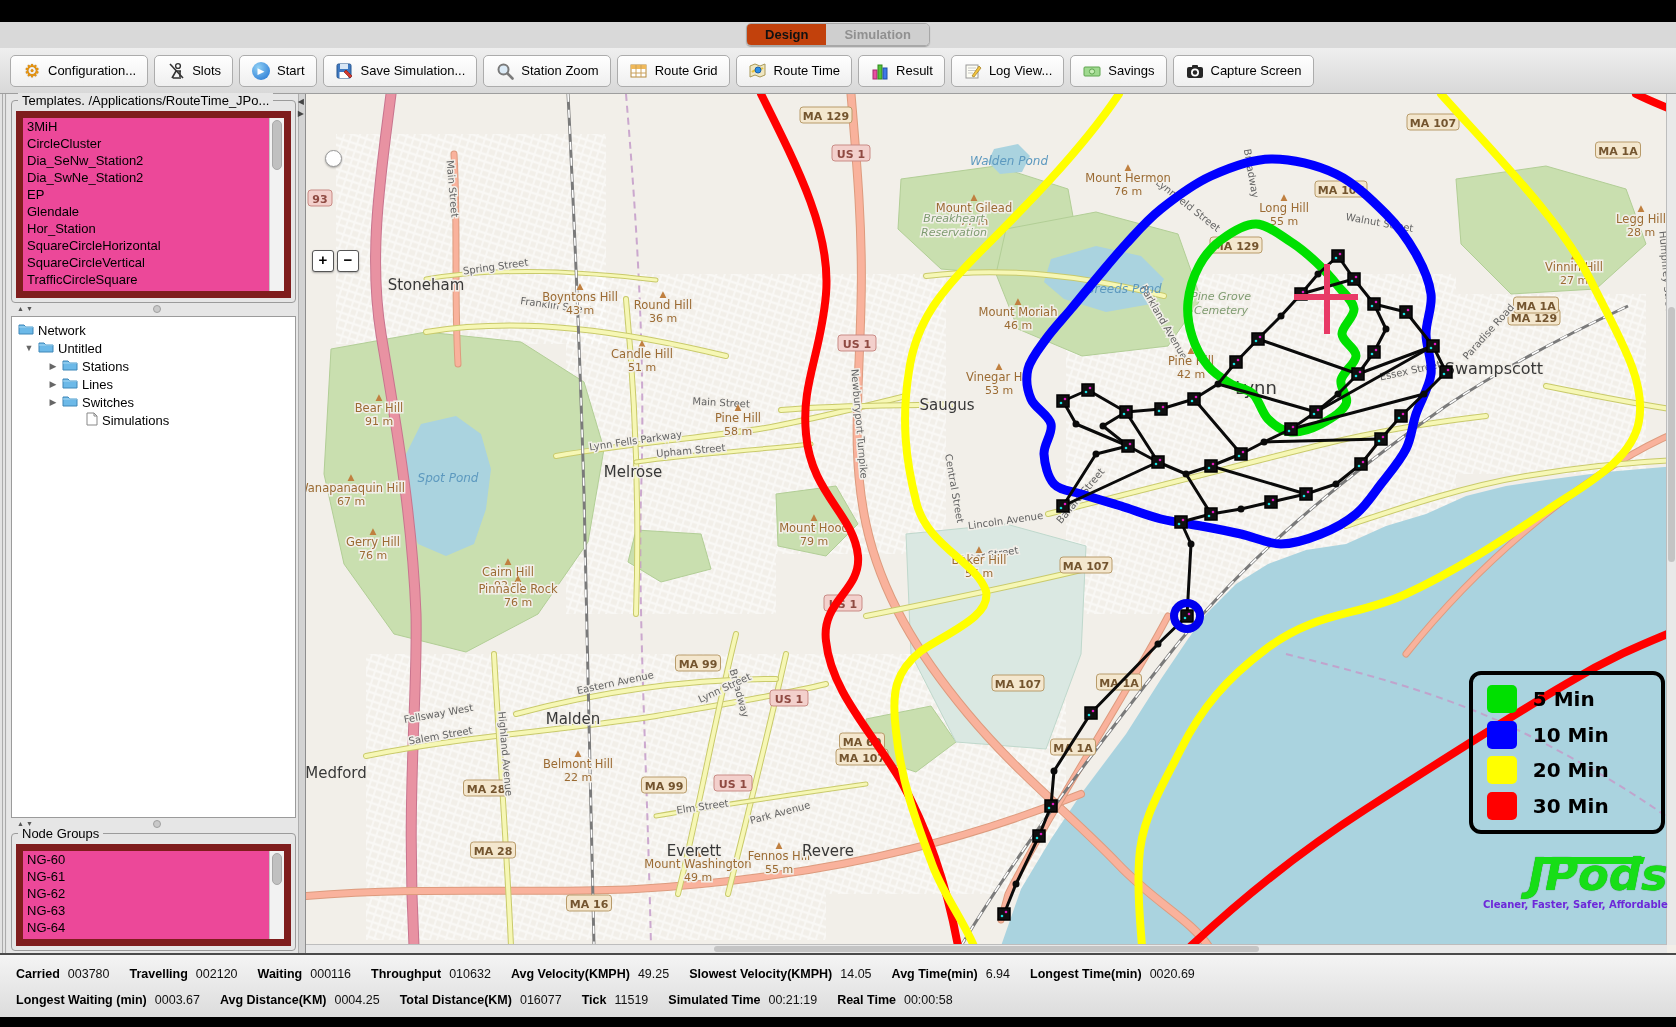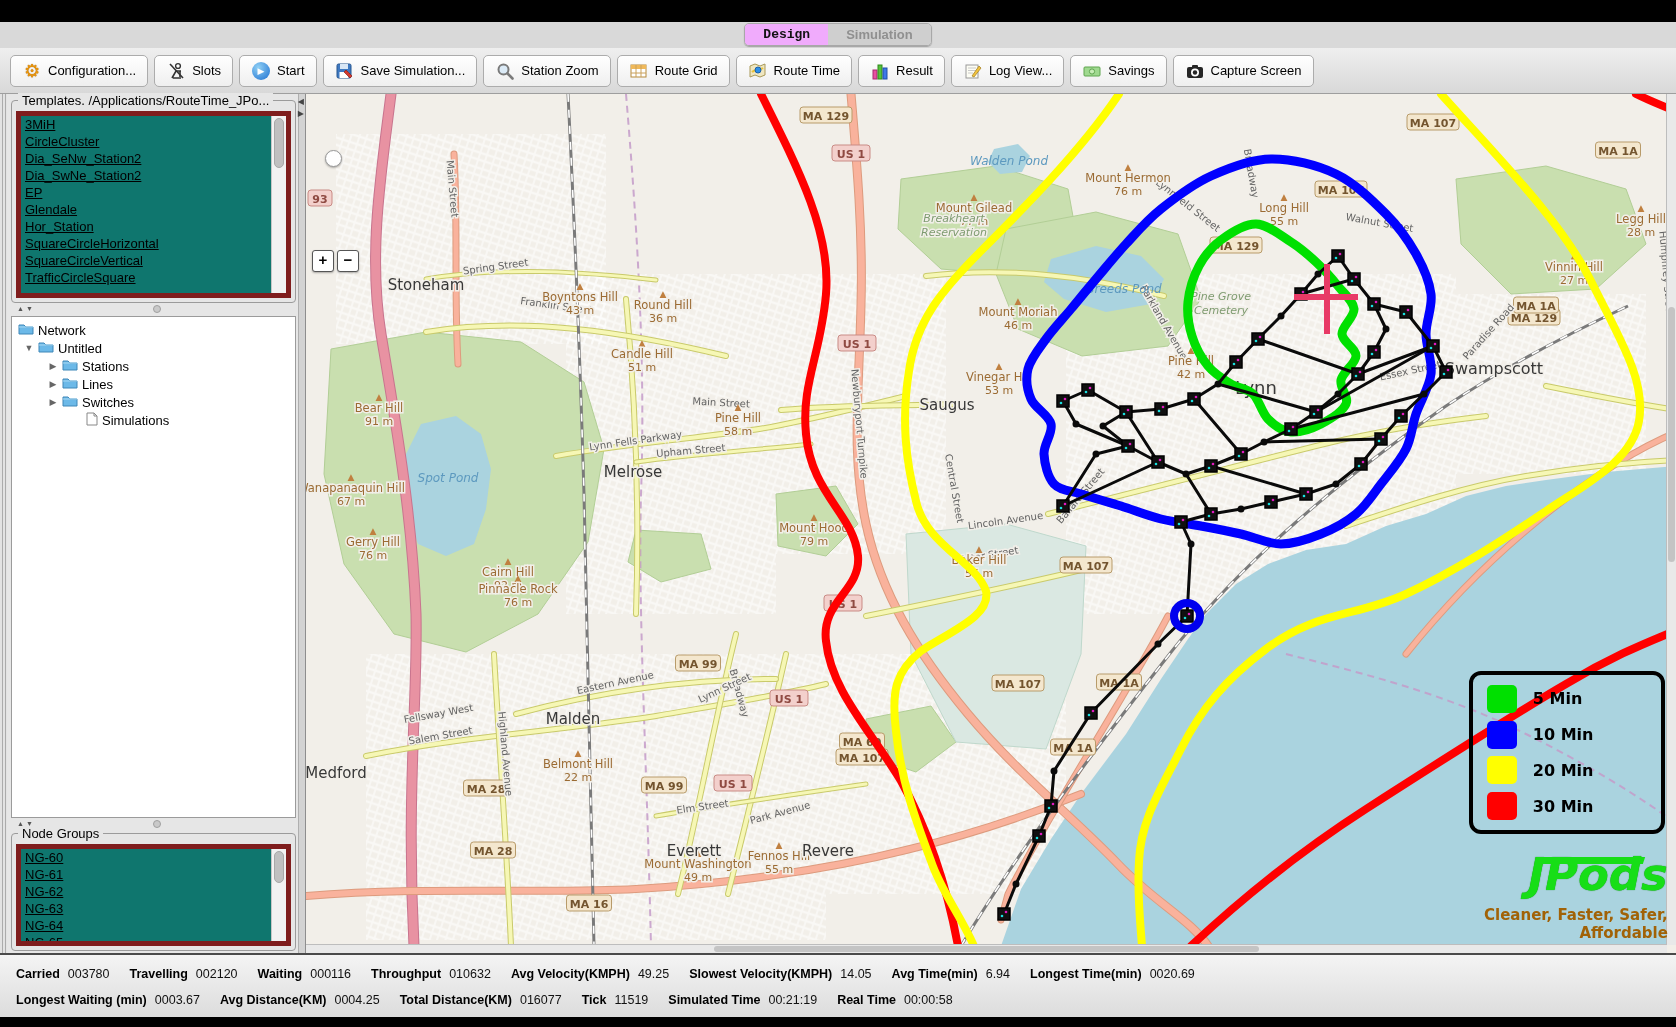--- a/index.html
+++ b/index.html
@@ -3,32 +3,32 @@
 <meta charset="utf-8">
 <style>
   html,body{margin:0;padding:0;}
   body{width:1676px;height:1027px;background:#000;overflow:hidden;
        font-family:"Liberation Sans",sans-serif;position:relative;}
   .titlebar{height:22px;background:#000;}
   .tabstrip{height:26px;background:#D9D9D9;display:flex;justify-content:center;align-items:flex-end;}
   .tabs{display:flex;border:1px solid #A8A8A8;border-radius:5px;overflow:hidden;margin-bottom:2px;
         box-shadow:0 1px 1px rgba(0,0,0,.25);}
   .tab{padding:3px 18px;font-size:13px;font-weight:bold;background:#CFCFCF;color:#909090;}
-  .tab.active{background:#f0abfc;color:#111;font-family:Liberation Mono, monospace;}
+  .tab.active{background:#c2410c;color:#111;}
   .toolbar{height:45px;background:linear-gradient(#EFEFEF,#D8D8D8);display:flex;align-items:center;
            gap:6px;padding:0 10px;border-bottom:1px solid #9E9E9E;}
   .tbtn{display:flex;align-items:center;gap:6px;padding:5px 11px;background:linear-gradient(#FFFFFF,#EFEFEF);
         border:1px solid #ACACAC;border-radius:5px;font-size:13px;color:#000;box-shadow:0 1px 0 rgba(255,255,255,.7) inset;}
   .tbtn .ic{display:inline-flex;width:20px;height:20px;align-items:center;justify-content:center;}
   .main{display:flex;height:859px;background:#E3E3E3;}
   .edgegrip{width:7px;background:repeating-linear-gradient(90deg,#E2E2E2 0 2px,#ABABAB 2px 3px);}
   .leftcol{width:291px;background:#E6E6E6;display:flex;flex-direction:column;padding:6px 2px 2px 4px;box-sizing:border-box;}
   .groupbox{border:1px solid #9B9B9B;border-radius:4px;position:relative;padding:10px 4px 4px 4px;box-sizing:border-box;}
   .gtitle{position:absolute;top:-8px;left:6px;background:#E6E6E6;padding:0 4px;font-size:13px;color:#000;white-space:nowrap;}
-  .list{background:#0f766e;border:5px solid #7f1d1d;position:relative;overflow:hidden;height:100%;box-sizing:border-box;text-decoration:underline;}
+  .list{background:#ec4899;border:7px solid #7f1d1d;position:relative;overflow:hidden;height:100%;box-sizing:border-box;}
   .list .it{font-size:13px;color:#000;padding:1px 4px;line-height:15px;white-space:nowrap;}
   .vsb{position:absolute;top:0;right:0;bottom:0;width:14px;background:#F2F2F2;border-left:1px solid #C6C6C6;}
   .vsb .th{position:absolute;left:2px;right:2px;background:#C0C0C0;border-radius:6px;border:1px solid #A8A8A8;}
   .split{height:11px;display:flex;align-items:center;position:relative;}
   .split .arr{font-size:7px;color:#555;margin-left:6px;letter-spacing:2px;}
   .split .dot{position:absolute;left:50%;width:6px;height:6px;border-radius:50%;background:#C9C9C9;border:1px solid #A0A0A0;}
   .treebox{background:#FFF;border:1px solid #9B9B9B;flex:1;margin-top:2px;padding:4px 0;overflow:hidden;}
   .trow{display:flex;align-items:center;height:18px;font-size:13px;color:#000;gap:4px;}
   .tri{width:10px;text-align:center;font-size:9px;color:#666;}
   .mapsplit{width:6px;background:#D3D3D3;border-left:1px solid #AFAFAF;border-right:1px solid #8E8E8E;position:relative;}
@@ -37,26 +37,26 @@
   .mapwrap svg{position:absolute;left:0;top:0;}
   .zctl{position:absolute;left:6px;top:156px;display:flex;gap:3px;z-index:30;}
   .zbtn{width:20px;height:20px;background:#FFF;border:1px solid #555;border-radius:3px;font-weight:bold;
         font-size:15px;line-height:18px;text-align:center;color:#000;box-shadow:0 1px 2px rgba(0,0,0,.3);}
   .knob{position:absolute;left:19px;top:56px;width:15px;height:15px;border-radius:50%;background:#FFF;
         border:1px solid #999;box-shadow:0 1px 2px rgba(0,0,0,.3);z-index:30;}
   .legend{position:absolute;left:1163px;top:577px;width:196px;height:163px;border:4px solid #000;border-radius:12px;
           z-index:40;display:flex;flex-direction:column;justify-content:space-around;padding:6px 0 6px 14px;box-sizing:border-box;}
   .lrow{display:flex;align-items:center;gap:16px;}
   .lsw{width:30px;height:28px;border-radius:5px;}
-  .llab{font-family:"DejaVu Sans",sans-serif;font-size:16px;font-weight:bold;color:#000;}
+  .llab{font-family:"DejaVu Sans",sans-serif;font-size:20px;font-weight:bold;color:#000;}
   .logo{position:absolute;left:1172px;top:758px;z-index:40;width:190px;text-align:right;}
   .jp{font-family:"DejaVu Sans",sans-serif;font-style:italic;font-weight:bold;font-size:45px;line-height:46px;
       color:#17DE17;text-shadow:0 0 1px #0A7A0A;position:relative;}
   .jp .bar{position:absolute;left:58px;top:5px;width:108px;height:7px;background:#17DE17;transform:skewX(-18deg);}
-  .tag{font-family:"DejaVu Sans",sans-serif;font-size:15px;font-weight:bold;color:#a16207;margin-top:8px;}
+  .tag{font-family:"DejaVu Sans",sans-serif;font-size:10px;font-weight:bold;color:#6d28d9;margin-top:1px;}
   .maphsb{position:absolute;left:0;right:9px;bottom:0;height:8px;background:#E9E9E9;border-top:1px solid #BDBDBD;z-index:35;}
   .maphsb .th{position:absolute;left:30%;width:40%;top:1px;bottom:1px;border-radius:4px;background:#C4C4C4;}
   .mapvsb{position:absolute;top:0;bottom:8px;right:0;width:9px;background:#E9E9E9;border-left:1px solid #BDBDBD;z-index:35;}
   .mapvsb .th{position:absolute;top:25%;height:30%;left:1px;right:1px;border-radius:4px;background:#C4C4C4;}
   .statusbar{height:64px;background:linear-gradient(#F4F4F4,#DCDCDC);border-top:2px solid #4A4A4A;
              padding:6px 0 0 16px;box-sizing:border-box;}
   .srow{display:flex;gap:20px;height:26px;align-items:center;white-space:nowrap;}
   .sp{display:flex;gap:8px;font-size:12.5px;}
   .sp .lbl{font-weight:bold;color:#000;}
   .sp .val{color:#111;}
@@ -238,21 +238,21 @@
         <span>Lines</span>
       </div>
       <div class="trow" style="padding-left:36px;">
         <span class="tri">▶</span>
         <span class="ic"><svg width="16" height="13">
               <path d="M1,3 h5 l2,2 h7 v7 h-14 z" fill="#6CB9E8" stroke="#3E87B8"></path>
               <path d="M1,5 h14" stroke="#A8D8F2"></path>
             </svg></span>
         <span>Switches</span>
       </div>
-      <div class="trow" style="padding-left:74px;">
+      <div class="trow" style="padding-left:50px;margin-left:24px;">
         <span class="ic"><svg width="12" height="14">
               <path d="M1,1 h7 l3,3 v9 h-10 z" fill="#FFF" stroke="#888"></path>
               <path d="M8,1 v3 h3" fill="none" stroke="#888"></path>
             </svg></span>
         <span>Simulations</span>
       </div>
     </div>
     <div class="split">
       <span class="arr">▲▼</span>
         <span class="dot"></span>

